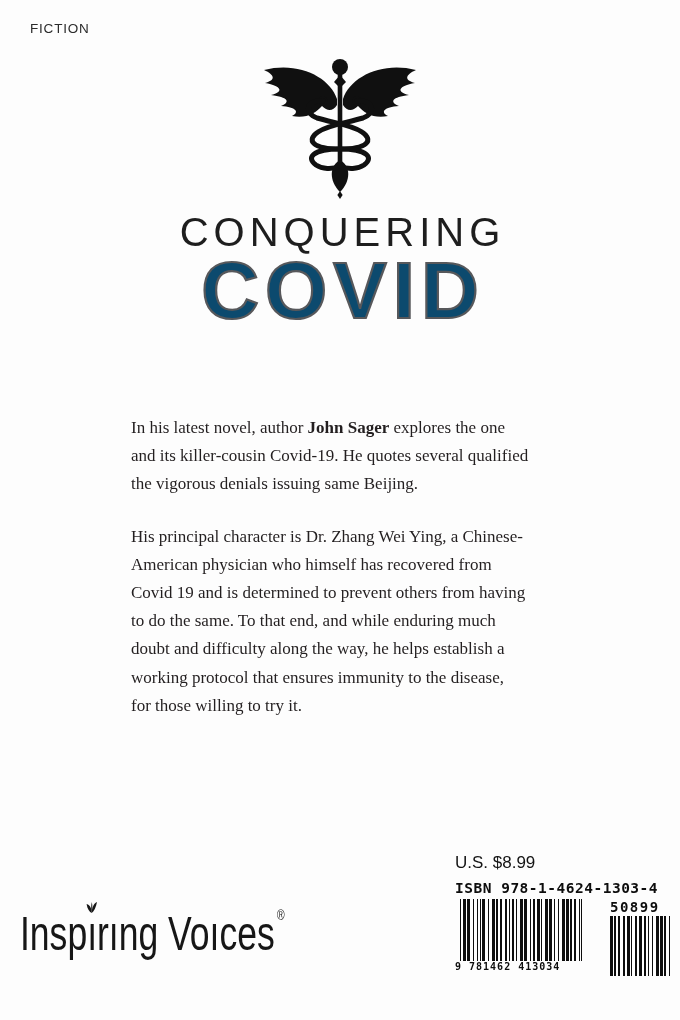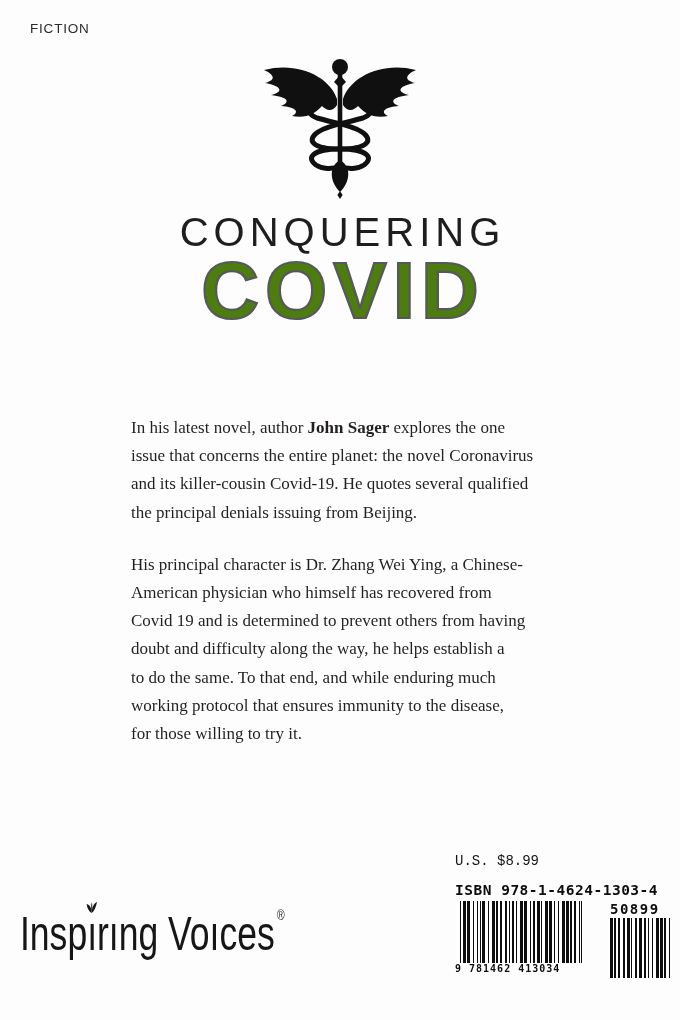--- a/index.html
+++ b/index.html
@@ -16,34 +16,34 @@
   .caduceus{position:absolute;left:258px;top:57px;width:164px;height:142px;}
   .title-line1{
     position:absolute;left:0;top:212px;width:100%;text-align:center;
     font-family:"Liberation Sans",sans-serif;font-size:40px;font-weight:400;
     letter-spacing:5px;text-indent:5px;color:#1e1e1e;line-height:1;
   }
   .title-line2{
     position:absolute;left:0;top:251px;width:100%;text-align:center;
     font-family:"Liberation Sans",sans-serif;font-size:80px;font-weight:700;
     -webkit-text-stroke:2.2px #57585b;
-    letter-spacing:6px;text-indent:6px;color:#4d7c0f;line-height:1;
+    letter-spacing:6px;text-indent:6px;color:#0c4a6e;line-height:1;
   }
   .synopsis{
     position:absolute;left:131px;top:414px;
     font-size:17px;line-height:28.2px;
   }
   .synopsis .line{white-space:nowrap;}
   .para2{margin-top:24px;font-family:Liberation Serif, serif;}
   .bold{font-weight:bold;}
 
   .retail{position:absolute;left:455px;top:853px;font-family:"Liberation Sans",sans-serif;}
-  .price{font-size:14px;color:#141414;font-family:Liberation Mono, monospace;}
+  .price{font-size:17px;color:#141414;}
   .isbn{
-    margin-top:13px;font-family:"DejaVu Sans Mono",monospace;
+    margin-top:7px;font-family:"DejaVu Sans Mono",monospace;
     font-size:14.5px;font-weight:bold;letter-spacing:.5px;color:#0d0d0d;white-space:nowrap;
   }
   .barcode-row{display:flex;align-items:flex-start;margin-top:3px;}
   .main-code{width:130px;}
   .bars{height:62px;display:flex;overflow:hidden;}
   .main-code .bars{width:122px;margin-left:5px;}
   .bar{height:100%;flex:0 0 auto;}
   .bar.black{background:#0d0d0d;}
   .bar.white{background:transparent;}
   .main-digits{
@@ -93,33 +93,32 @@
   </svg>
 
   <div class="title-line1">CONQUERING</div>
   <div class="title-line2">COVID</div>
 
   <div class="synopsis">
     <div class="para1">
       <div class="line"><span>In his latest novel, author </span><span class="bold">John Sager</span><span> explores the one</span></div>
       <div>
 
-      <div class="line">issue that concerns the entire planet: the novel Coronavirus</div>
           <div class="line">and its killer-cousin Covid-19. He quotes several qualified</div>
-          <div class="line">the principal denials issuing from Beijing.</div>
+          <div class="line">the vigorous denials issuing same Beijing.</div>
         </div>
     </div>
     <div class="para2">
       <div>
 
       <div class="line">His principal character is Dr. Zhang Wei Ying, a Chinese-</div>
           <div class="line">American physician who himself has recovered from</div>
           <div class="line">Covid 19 and is determined to prevent others from having</div>
+          <div class="line">to do the same. To that end, and while enduring much</div>
           <div class="line">doubt and difficulty along the way, he helps establish a</div>
-          <div class="line">to do the same. To that end, and while enduring much</div>
           <div class="line">working protocol that ensures immunity to the disease,</div>
           <div class="line">for those willing to try it.</div>
         </div>
     </div>
   </div>
 
   <div class="retail">
     <div class="price">U.S. $8.99</div>
     <div class="isbn">ISBN 978-1-4624-1303-4</div>
     <div class="barcode-row">

